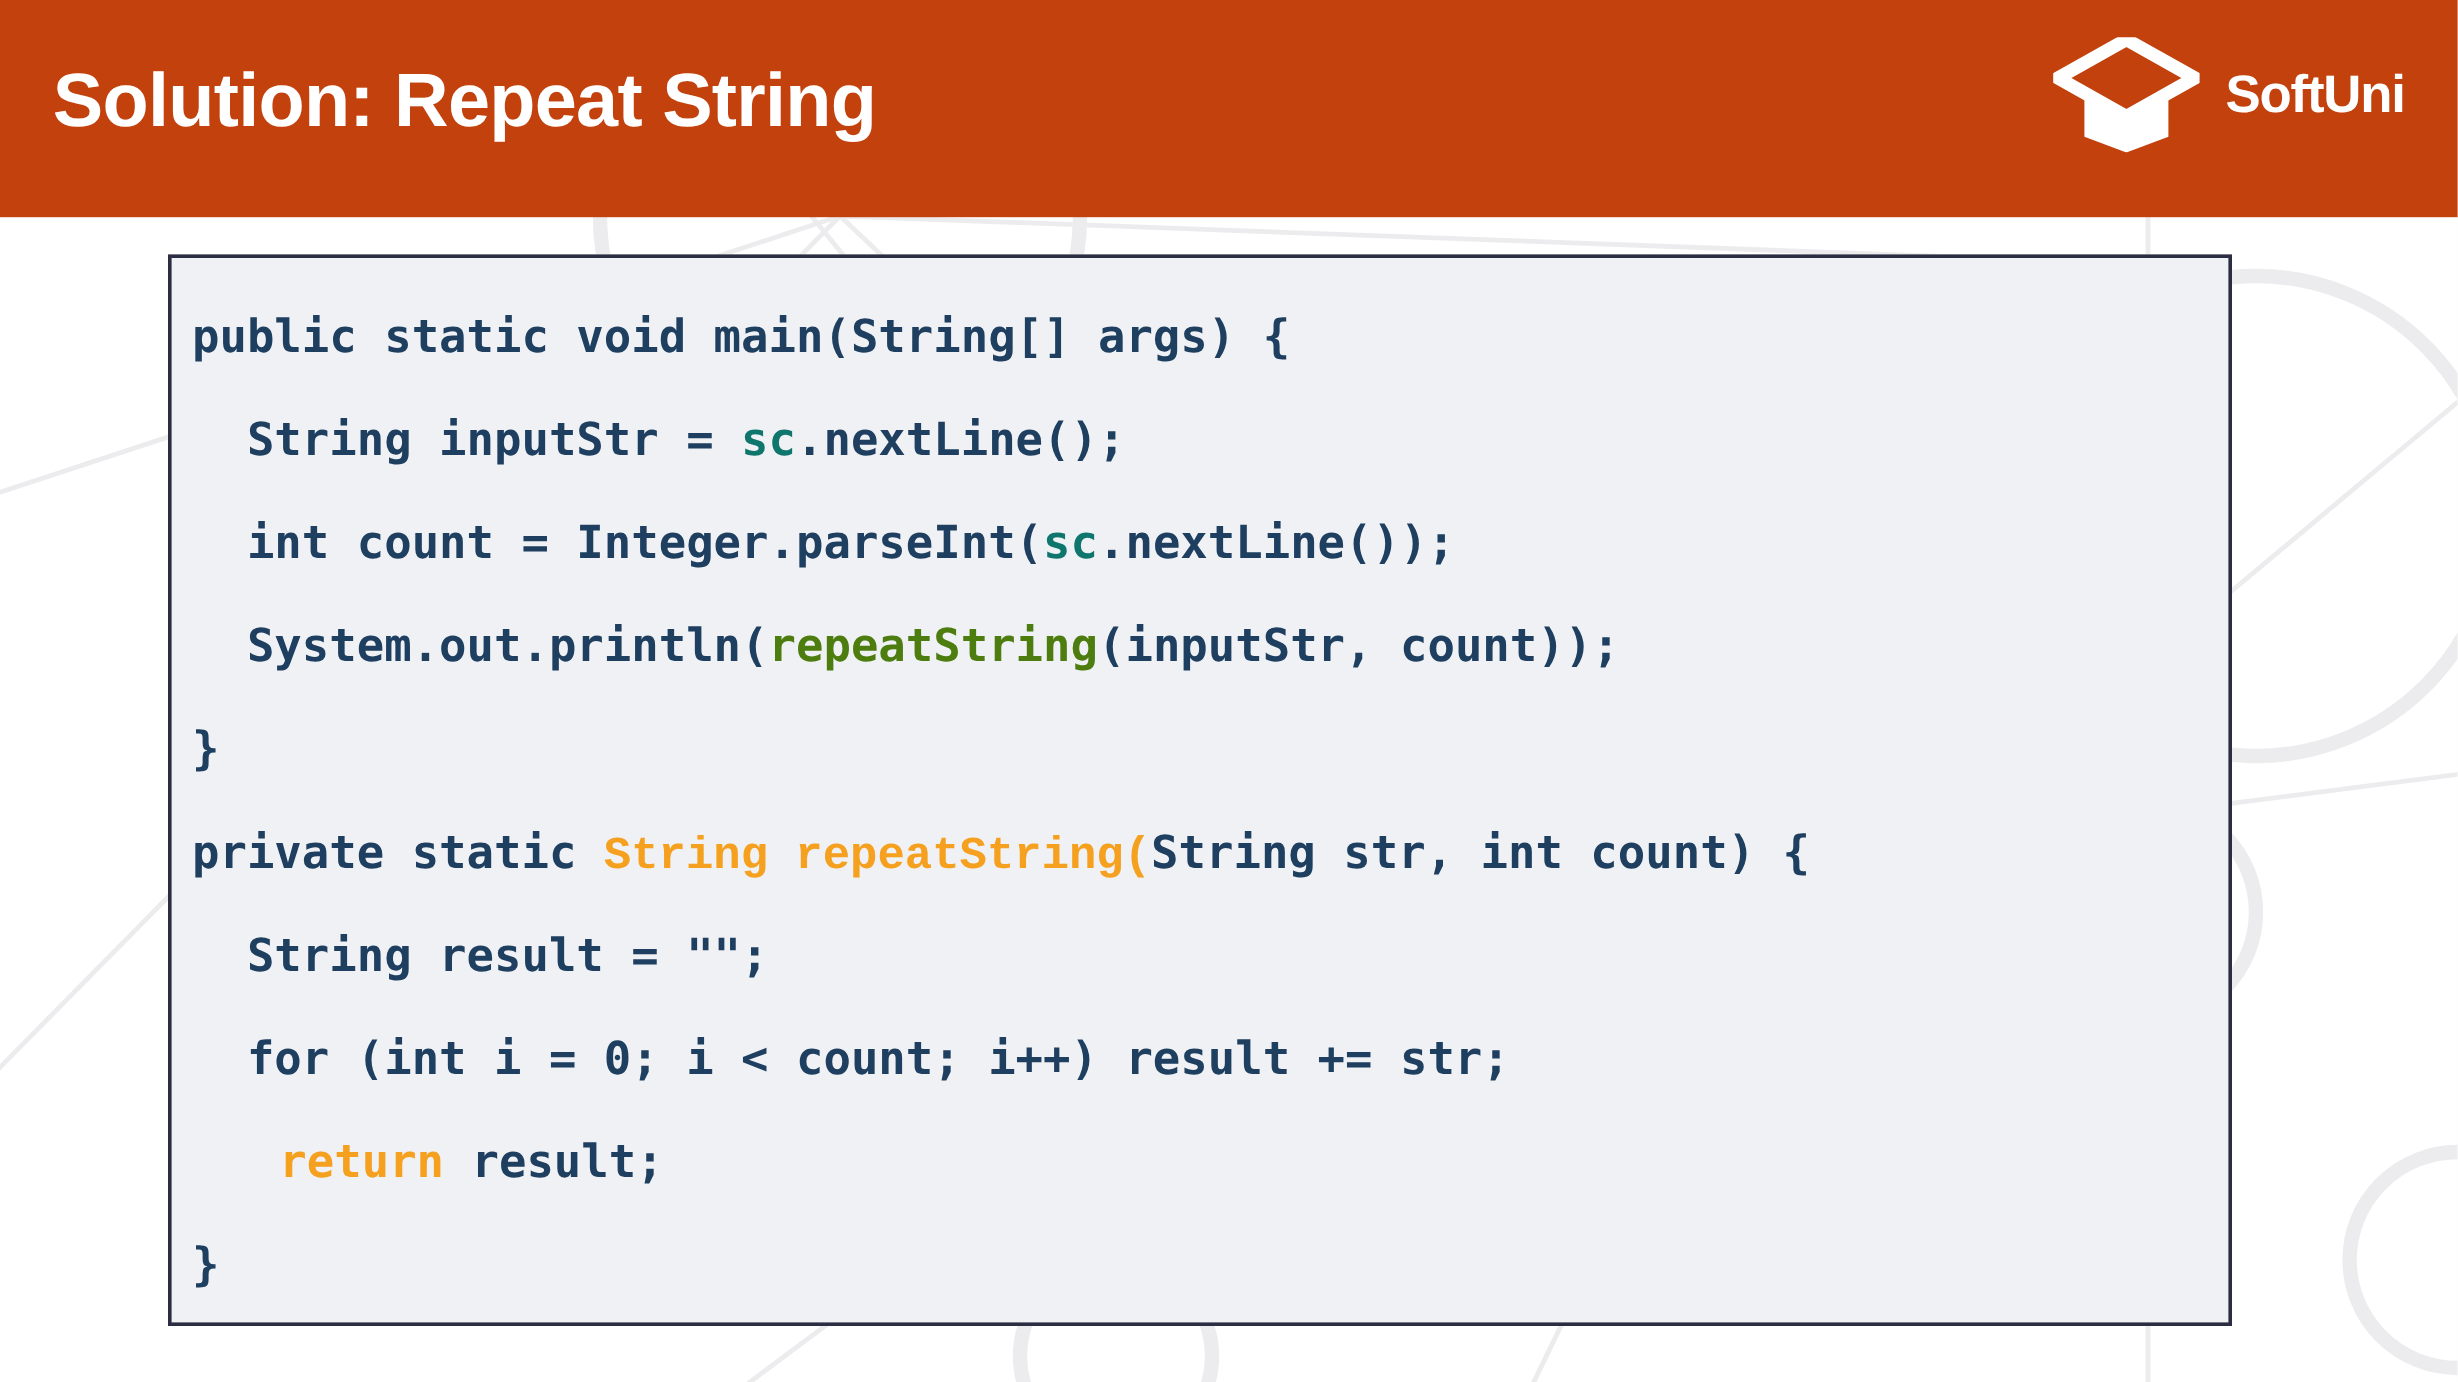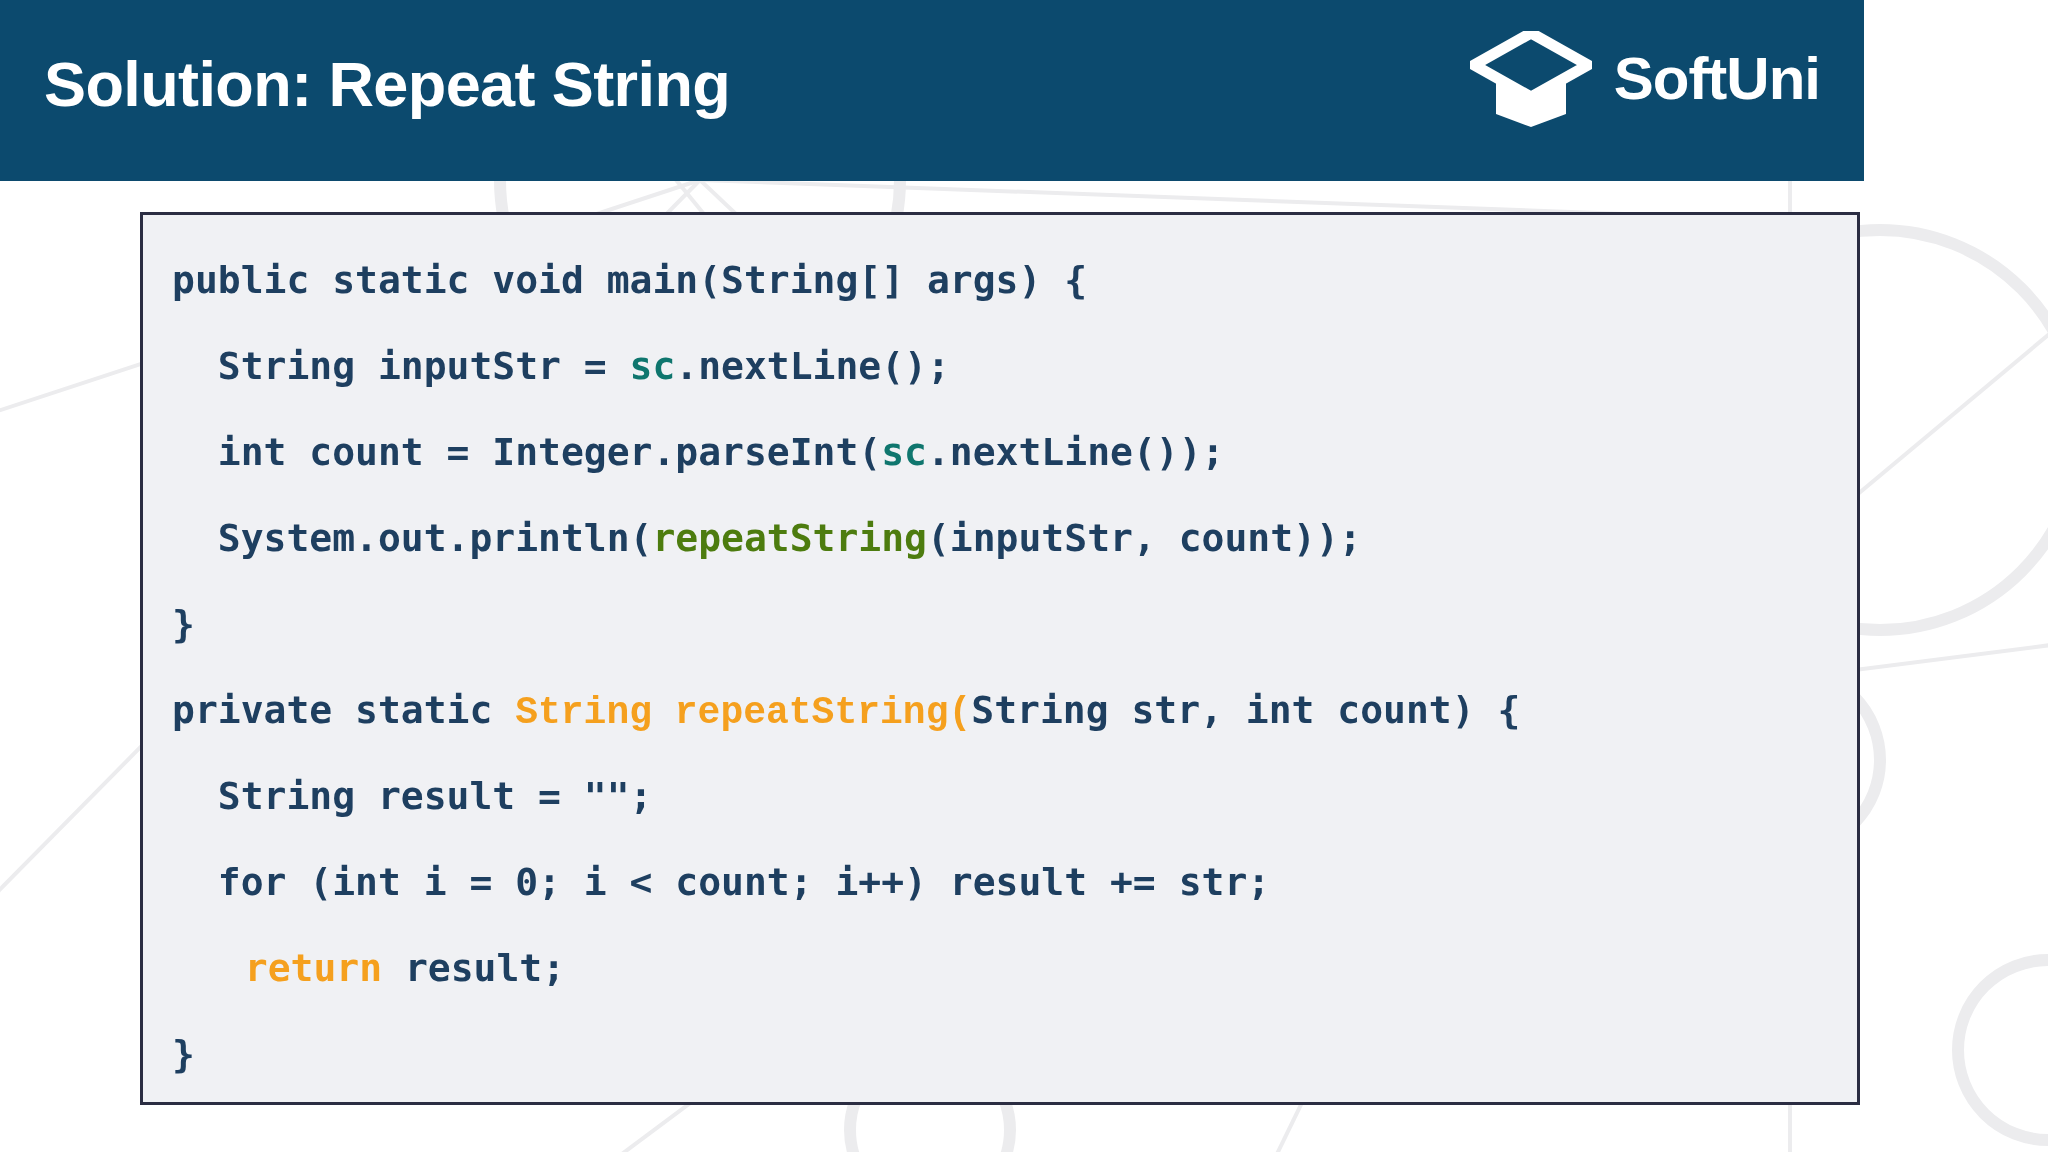--- a/index.html
+++ b/index.html
@@ -28,23 +28,23 @@
     width: 2048px;
     height: 1152px;
     display: block;
   }
 
   
   #header-bar {
     position: absolute;
     left: 0;
     top: 0;
-    width: 1864px;
+    width: 2048px;
     height: 181px;
-    background: #0c4a6e;
+    background: #c2410c;
     z-index: 5;
   }
   #page-title {
     position: absolute;
     left: 44px;
     top: 48px;
     font-size: 63px;
     font-weight: bold;
     color: #ffffff;
     letter-spacing: -0.6px;
@@ -62,21 +62,21 @@
     align-items: center;
     gap: 22px;
     z-index: 6;
   }
   #brand-logo .cap-icon {
     display: block;
     width: 122px;
     height: 96px;
   }
   #brand-name {
-    font-size: 60px;
+    font-size: 44px;
     font-weight: bold;
     color: #ffffff;
     letter-spacing: -1px;
     line-height: 1;
     font-family: "Liberation Sans", sans-serif;
   }
 
   
   #code-block {
     position: absolute;
@@ -85,21 +85,21 @@
     width: 1720px;
     height: 893px;
     background: #f0f1f4;
     border: 3px solid #2b2d42;
     box-sizing: border-box;
     z-index: 4;
     overflow: hidden;
   }
   #code-lines {
     margin: 0;
-    padding: 22px 0 0 29px;
+    padding: 22px 0 0 17px;
     font-family: "DejaVu Sans Mono", "Liberation Mono", monospace;
     font-size: 38px;
     line-height: 86px;
     color: #1e3f60;
     font-weight: bold;
     white-space: pre;
     letter-spacing: 0px;
   }
   .code-line {
     white-space: pre;

